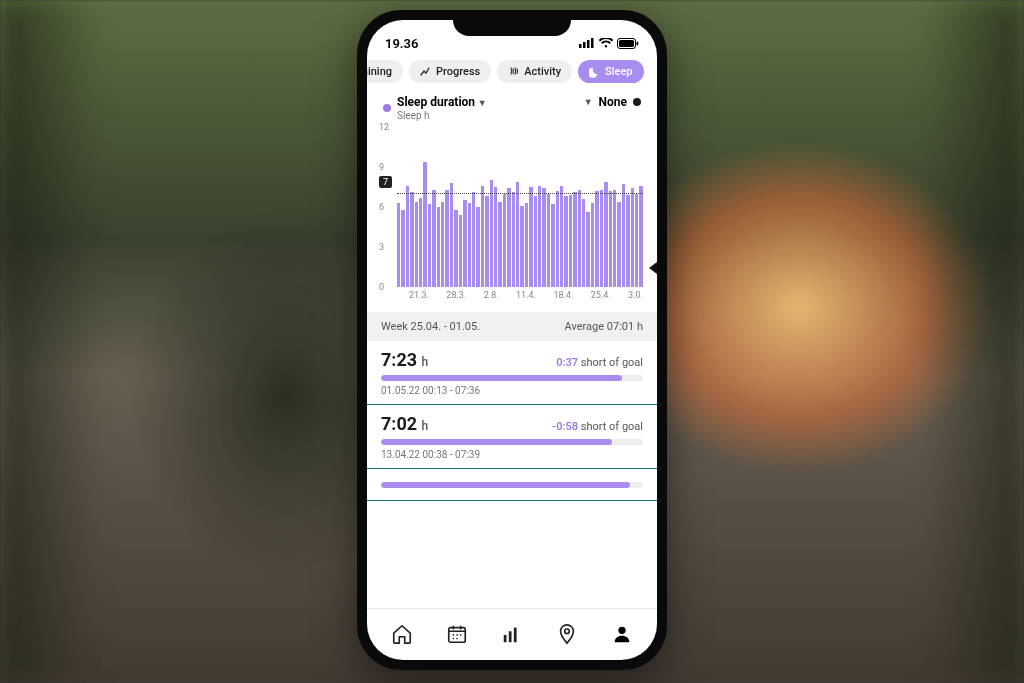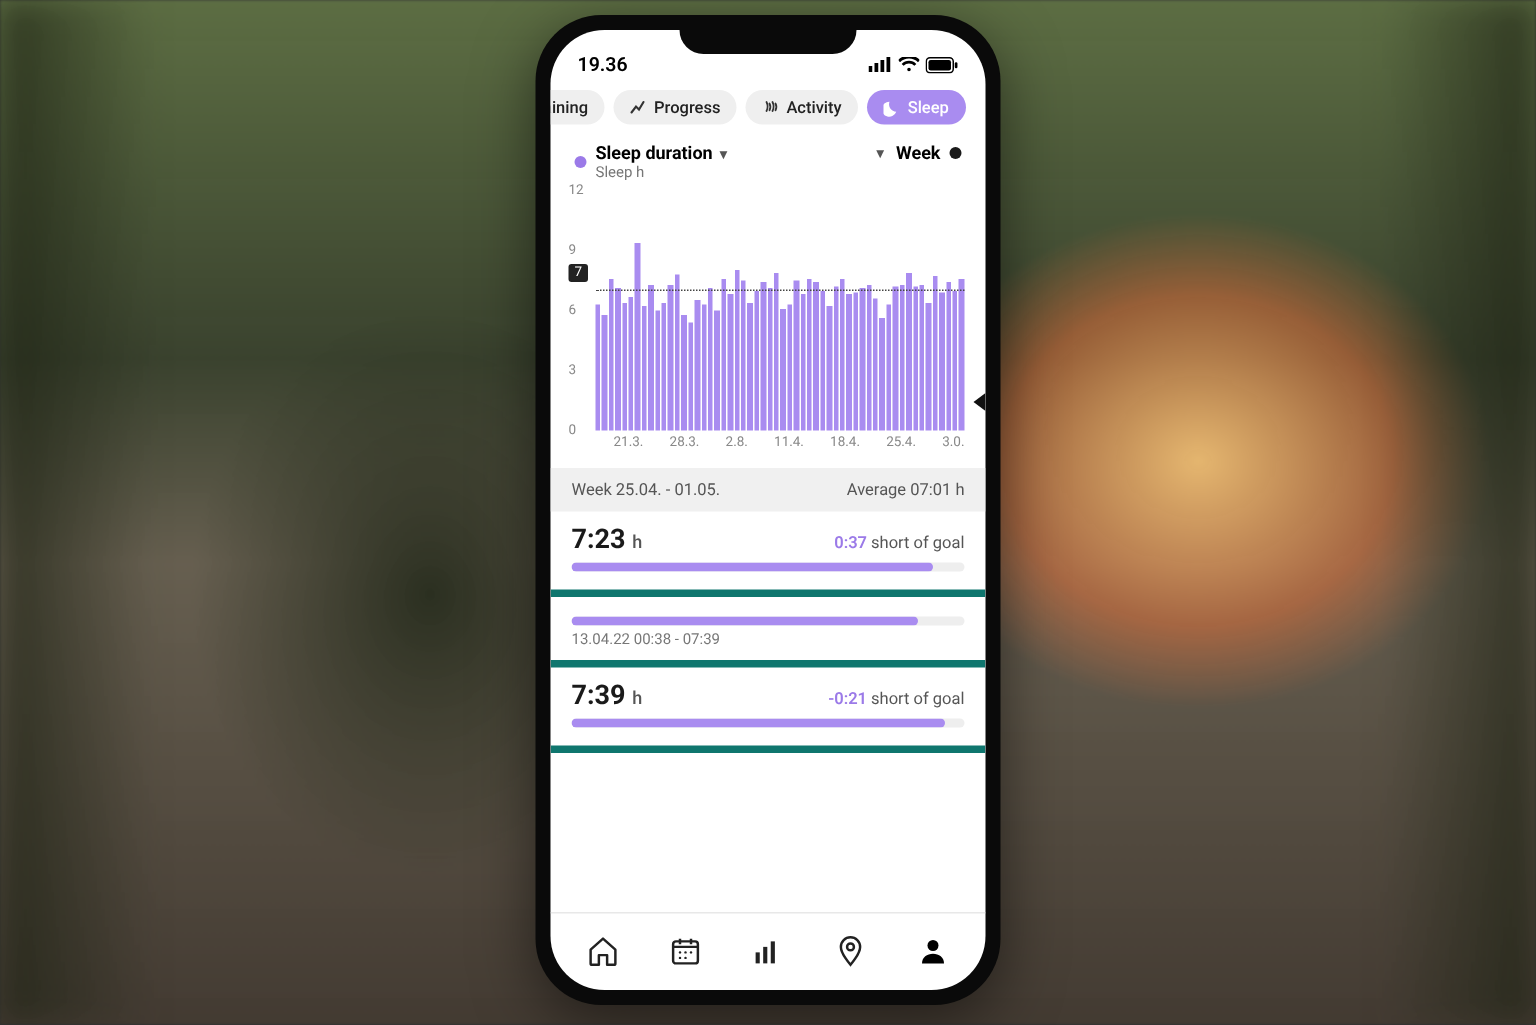--- a/index.html
+++ b/index.html
@@ -184,21 +184,21 @@
     display: flex;
     justify-content: space-between;
     padding: 8px 14px;
     font-size: 11px;
     color: #555;
     margin-top: 6px;
   }
   .entries { flex: 1; overflow: hidden; }
   .entry {
     padding: 8px 14px 8px;
-    border-bottom: 5px solid #0f766e;
+    border-bottom: 1px solid #0f766e;
   }
   .entry-top { display:flex; justify-content:space-between; align-items:baseline; }
   .dur { font-size: 18px; font-weight: 700; color:#1a1a1a; }
   .dur .unit { font-size: 12px; font-weight: 500; color:#555; }
   .short { font-size: 11px; color: #555; }
   .short .delta { color: #9b7ae8; font-weight: 600; }
   .pbar { height: 6px; border-radius: 3px; background: #eee; margin: 5px 0 4px; overflow:hidden; }
   .pbar .fill { height:100%; background: #a98cf0; border-radius:3px; }
   .timestamp { font-size: 10px; color:#777; }
   .bottom-nav {
@@ -283,21 +283,21 @@
       <div class="left">
         <span class="dot purple"></span>
         <div>
           <span class="metric-title">Sleep duration</span>
           <span class="caret">▼</span>
           <span class="metric-sub">Sleep h</span>
         </div>
       </div>
       <div class="right">
         <span class="caret">▼</span>
-        <span class="metric-title">Week</span>
+        <span class="metric-title">None</span>
         <span class="dot black"></span>
       </div>
     </div>
 
     <div class="chart-wrap">
       <div class="chart" id="chart">
           <div class="ytick" style="bottom: 0px;">0</div>
           <div class="ytick" style="bottom: 40px;">3</div>
           <div class="ytick" style="bottom: 80px;">6</div>
           <div class="ytick" style="bottom: 120px;">9</div>
@@ -380,32 +380,33 @@
 
     <div class="entries" id="entries">
         <div class="entry">
           <div class="entry-top">
             <div class="dur">7:23 <span class="unit">h</span></div>
             <div class="short"><span class="delta">0:37</span> short of goal</div>
           </div>
           <div class="pbar">
             <div class="fill" style="width:92%"></div>
           </div>
+          <div class="timestamp">01.05.22 00:13 - 07:36</div>
         </div>
         <div class="entry">
+          <div class="entry-top">
+            <div class="dur">7:02 <span class="unit">h</span></div>
+            <div class="short"><span class="delta">-0:58</span> short of goal</div>
+          </div>
           <div class="pbar">
             <div class="fill" style="width:88%"></div>
           </div>
           <div class="timestamp">13.04.22 00:38 - 07:39</div>
         </div>
         <div class="entry">
-          <div class="entry-top">
-            <div class="dur">7:39 <span class="unit">h</span></div>
-            <div class="short"><span class="delta">-0:21</span> short of goal</div>
-          </div>
           <div class="pbar">
             <div class="fill" style="width:95%"></div>
           </div>
         </div>
       </div>
 
     <div class="bottom-nav">
       <div class="nav-item">
         <svg width="22" height="22" viewBox="0 0 24 24">
             <path d="M3 11l9-8 9 8v10a1 1 0 01-1 1h-5v-7h-6v7H4a1 1 0 01-1-1V11z" stroke="#222" stroke-width="1.8" fill="none" stroke-linejoin="round"></path>

